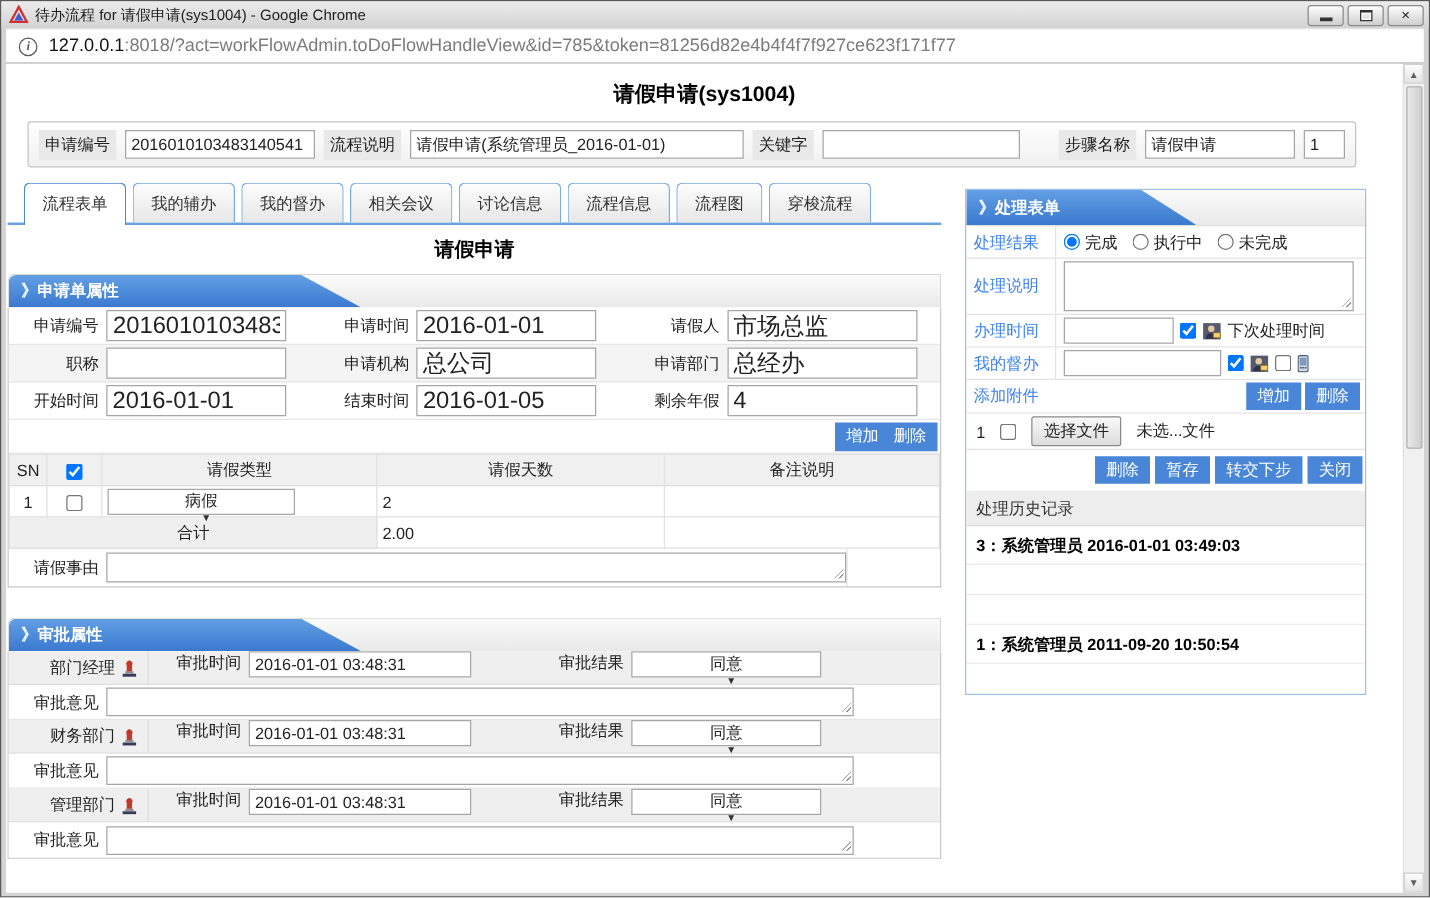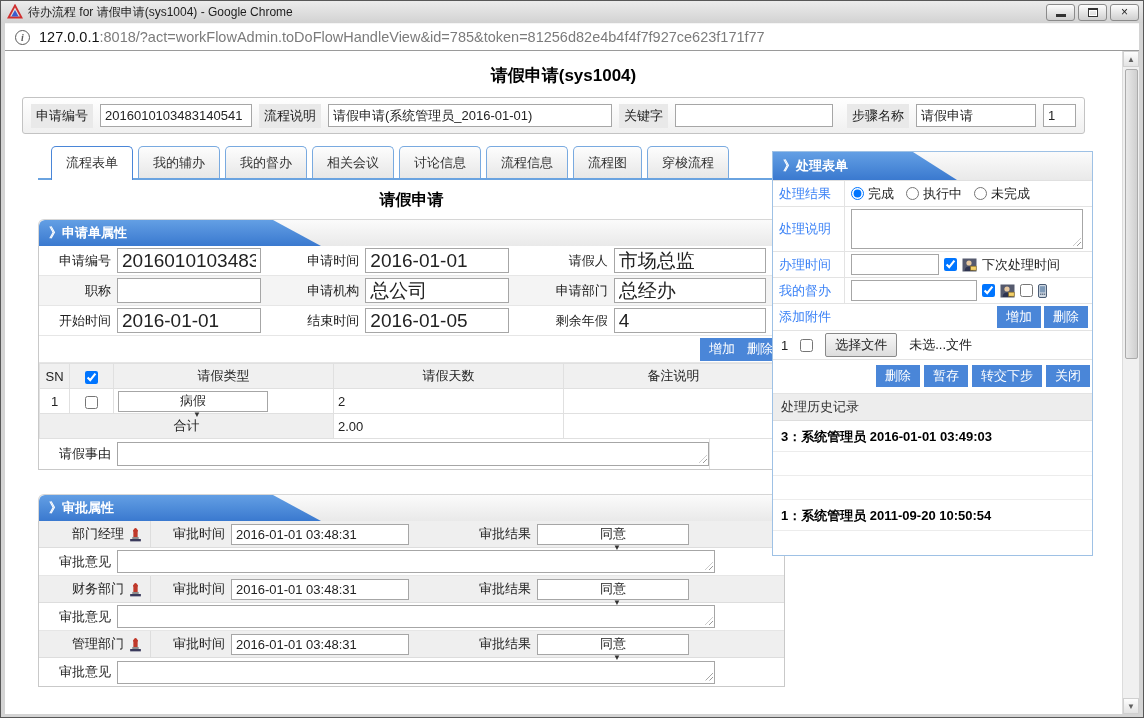--- a/index.html
+++ b/index.html
@@ -63,21 +63,21 @@
   .topbar {
     position: absolute; left: 17px; top: 46px; width: 1063px; height: 37px;
     border: 1px solid #c3c3c3; border-radius: 3px;
     background: linear-gradient(#ffffff, #f0f0f0);
     display: flex; align-items: center; padding: 0 8px; gap: 7px;
   }
   .topbar .lbl { font-size: 13px; color: #222; background: #e9e9e9; padding: 3px 5px; white-space: nowrap; }
   .tb-input { height: 23px; border: 1px solid #a6a6a6; font-size: 13px; padding: 0 4px; background: #fff; color:#222; }
 
   
-  .left { position: absolute; left: 33px; top: 95px; width: 747px; }
+  .left { position: absolute; left: 1px; top: 95px; width: 747px; }
 
   .tabs { display: flex; gap: 5px; padding-left: 13px; border-bottom: 2px solid #6aa3e0; }
   .tab {
     font-size: 13px; color: #333; padding: 7px 14px 6px;
     border: 1px solid #79aae0; border-bottom: none; border-radius: 5px 5px 0 0;
     background: linear-gradient(#fdfdfd, #e7e7e7);
     white-space: nowrap;
   }
   .tab.active { background: #fff; position: relative; margin-bottom: -2px; padding-bottom: 8px; border-color: #4a86d8; }
 
@@ -128,21 +128,21 @@
     clip-path: polygon(100% 0, 100% 100%, 0 100%);
     pointer-events: none;
   }
   textarea { resize: none; border: 1px solid #a6a6a6; font-family: inherit; font-size: 13px; padding: 2px 4px; background:#fff; }
   .reason-ta { width: 592px; height: 24px; }
   .reason-fill { flex: 1; height: 100%; border-left: 1px solid #e0e0e0; }
 
   .gap22 { height: 24px; }
 
   
-  .ap-role-row { display: flex; align-items: center; height: 27px; background: #efefef; border-bottom: 1px solid #ddd; }
+  .ap-role-row { display: flex; height: 27px; background: #efefef; border-bottom: 1px solid #ddd; }
   .ap-role { flex: 0 0 112px; display: flex; align-items: center; justify-content: flex-end; gap: 5px; padding-right: 8px; font-size: 13px; color:#222; border-right: 1px solid #ddd; height:100%; }
   .ap-tlbl { flex: 0 0 80px; text-align: right; padding-right: 6px; font-size: 13px; color:#222; }
   .ap-tinp { width: 178px; height: 21px; border: 1px solid #a6a6a6; font-size: 13px; padding: 0 4px; background:#fff; color:#222; }
   .ap-rlbl { flex: 0 0 90px; text-align: right; padding-right: 6px; font-size: 13px; color:#222; margin-left: 38px; }
   .ap-sel { width: 152px; }
   .ap-op-row { display: flex; align-items: center; height: 28px; border-bottom: 1px solid #e6e6e6; background: #fff; }
   .ap-op-row .f-lbl { flex: 0 0 78px; }
   .ap-ta { width: 598px; height: 23px; }
 
   
@@ -210,21 +210,21 @@
 
       <div class="page-title">请假申请(sys1004)</div>
 
       <div class="topbar">
         <span class="lbl">申请编号</span>
         <input class="tb-input" style="width: 152px;" value="2016010103483140541">
         <span class="lbl">流程说明</span>
         <input class="tb-input" style="width: 372px;" value="请假申请(系统管理员_2016-01-01)">
         <span class="lbl" style="margin-left:0">关键字</span>
         <input class="tb-input" style="width: 158px;" value="">
-        <span class="lbl" style="margin-left:7px">步骤名称</span>
+        <span class="lbl" style="margin-left:24px">步骤名称</span>
         <input class="tb-input" style="width: 120px;" value="请假申请">
         <input class="tb-input" style="width: 33px;" value="1">
       </div>
 
       <div class="left">
 
         <div class="tabs">
           <span class="tab active">流程表单</span>
           <span class="tab">我的辅办</span>
           <span class="tab">我的督办</span>

